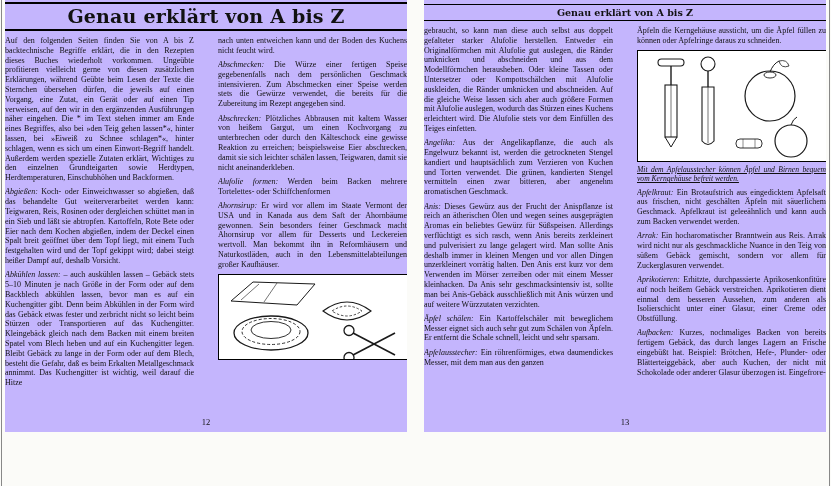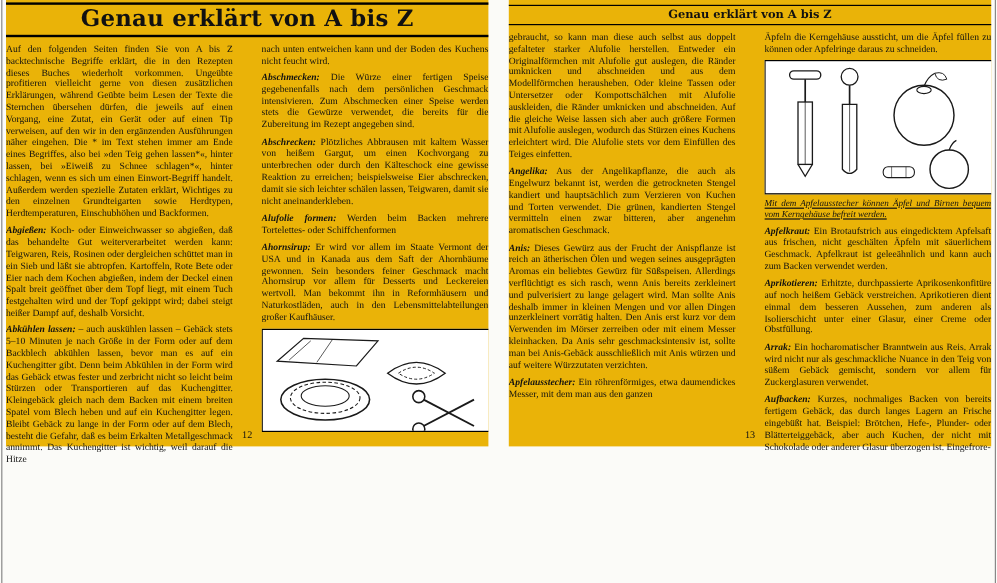--- a/index.html
+++ b/index.html
@@ -9,35 +9,35 @@
     background: #fbfbf8;
     font-family: "Liberation Serif", serif;
     color: #111;
     position: relative;
     overflow: hidden;
   }
   .edge-line { position: absolute; top: 0; width: 1px; height: 486px; background: #888; }
   .edge-line.left { left: 1px; }
   .edge-line.right { left: 829px; }
 
-  .page { position: absolute; top: 0; width: 402px; height: 372px; background: #eab308; }
+  .page { position: absolute; top: 0; width: 402px; height: 432px; background: #c4b5fd; }
   .page-left  { left: 5px; }
   .page-right { left: 424px; }
 
   .header-left { margin-top: 2px; border-top: 2px solid #000; border-bottom: 2px solid #000; padding: 1px 0 2px; }
   .header-left h1 { margin: 0; text-align: center; font-family: "DejaVu Serif", serif; font-weight: bold; font-size: 19px; line-height: 22px; letter-spacing: .2px; }
 
   .header-right { margin-top: 4px; border-top: 1px solid #000; border-bottom: 1px solid #000; padding: 2px 0; }
   .header-right h2 { margin: 0; text-align: center; font-family: "DejaVu Serif", serif; font-weight: bold; font-size: 9.5px; line-height: 11px; }
 
   .columns { display: flex; gap: 24px; padding: 5px 0 0; justify-content: center; }
   .col { width: 196px; height: 438px; overflow: hidden; }
 
   p.body { margin: 0 0 4.5px; font-size: 8px; line-height: 9.8px; text-align: justify; }
-  .term { font-weight: bold; font-style: italic; }
+  .term { font-weight: normal; font-style: italic; }
 
   .figure { border: 1px solid #000; background: #fff; margin: 2px 0 3px; width: 196px; }
   .figure svg { display: block; }
   p.caption { margin: 0 0 4.5px; font-size: 7.6px; line-height: 9px; font-style: italic; text-align: justify; text-decoration: underline; }
 
   .page-number { position: absolute; bottom: 5px; left: 0; width: 100%; text-align: center; font-size: 8.5px; }
 </style>
 </head>
 <body>
 
@@ -94,20 +94,21 @@
 
   <div class="page page-right">
     <div class="header-right">
       <h2>Genau erklärt von A bis Z</h2>
     </div>
     <div class="columns">
       <div class="col">
         <p class="body">gebraucht, so kann man diese auch selbst aus doppelt gefalteter starker Alufolie herstellen. Entweder ein Originalförmchen mit Alufolie gut auslegen, die Ränder umknicken und abschneiden und aus dem Modellförmchen herausheben. Oder kleine Tassen oder Untersetzer oder Kompottschälchen mit Alufolie auskleiden, die Ränder umknicken und abschneiden. Auf die gleiche Weise lassen sich aber auch größere Formen mit Alufolie auslegen, wodurch das Stürzen eines Kuchens erleichtert wird. Die Alufolie stets vor dem Einfüllen des Teiges einfetten.</p>
         <p class="body"><span class="term">Angelika:</span> <span>Aus der Angelikapflanze, die auch als Engelwurz bekannt ist, werden die getrockneten Stengel kandiert und hauptsächlich zum Verzieren von Kuchen und Torten verwendet. Die grünen, kandierten Stengel vermitteln einen zwar bitteren, aber angenehm aromatischen Geschmack.</span></p>
         <p class="body"><span class="term">Anis:</span> <span>Dieses Gewürz aus der Frucht der Anispflanze ist reich an ätherischen Ölen und wegen seines ausgeprägten Aromas ein beliebtes Gewürz für Süßspeisen. Allerdings verflüchtigt es sich rasch, wenn Anis bereits zerkleinert und pulverisiert zu lange gelagert wird. Man sollte Anis deshalb immer in kleinen Mengen und vor allen Dingen unzerkleinert vorrätig halten. Den Anis erst kurz vor dem Verwenden im Mörser zerreiben oder mit einem Messer kleinhacken. Da Anis sehr geschmacksintensiv ist, sollte man bei Anis-Gebäck ausschließlich mit Anis würzen und auf weitere Würzzutaten verzichten.</span></p>
+        <p class="body"><span class="term">Äpfel schälen:</span> <span>Ein Kartoffelschäler mit beweglichem Messer eignet sich auch sehr gut zum Schälen von Äpfeln. Er entfernt die Schale schnell, leicht und sehr sparsam.</span></p>
         <p class="body"><span class="term">Apfelausstecher:</span> <span>Ein röhrenförmiges, etwa daumendickes Messer, mit dem man aus den ganzen</span></p>
       </div>
       <div class="col">
         <p class="body">Äpfeln die Kerngehäuse aussticht, um die Äpfel füllen zu können oder Apfelringe daraus zu schneiden.</p>
 
         <figure class="figure" style="margin-left:0;margin-right:0;">
           <svg viewBox="0 0 194 110" width="194" height="110">
             <g stroke="#1a1a1a" fill="none">
               <g>
                 <rect x="20" y="8" width="26" height="7" rx="3.5" stroke-width="1.1"></rect>
@@ -136,20 +137,20 @@
               <g>
                 <circle cx="153" cy="90" r="16" stroke-width="1.2"></circle>
                 <path d="M153 74 Q155 68 159 66" stroke-width="1"></path>
               </g>
             </g>
           </svg>
         </figure>
         <p class="caption">Mit dem Apfelausstecher können Äpfel und Birnen bequem vom Kerngehäuse befreit werden.</p>
 
         <p class="body"><span class="term">Apfelkraut:</span> <span>Ein Brotaufstrich aus eingedicktem Apfelsaft aus frischen, nicht geschälten Äpfeln mit säuerlichem Geschmack. Apfelkraut ist geleeähnlich und kann auch zum Backen verwendet werden.</span></p>
+        <p class="body"><span class="term">Arrak:</span> <span>Ein hocharomatischer Branntwein aus Reis. Arrak wird nicht nur als geschmackliche Nuance in den Teig von süßem Gebäck gemischt, sondern vor allem für Zuckerglasuren verwendet.</span></p>
         <p class="body"><span class="term">Aprikotieren:</span> <span>Erhitzte, durchpassierte Aprikosenkonfitüre auf noch heißem Gebäck verstreichen. Aprikotieren dient einmal dem besseren Aussehen, zum anderen als Isolierschicht unter einer Glasur, einer Creme oder Obstfüllung.</span></p>
-        <p class="body"><span class="term">Arrak:</span> <span>Ein hocharomatischer Branntwein aus Reis. Arrak wird nicht nur als geschmackliche Nuance in den Teig von süßem Gebäck gemischt, sondern vor allem für Zuckerglasuren verwendet.</span></p>
         <p class="body"><span class="term">Aufbacken:</span> <span>Kurzes, nochmaliges Backen von bereits fertigem Gebäck, das durch langes Lagern an Frische eingebüßt hat. Beispiel: Brötchen, Hefe-, Plunder- oder Blätterteiggebäck, aber auch Kuchen, der nicht mit Schokolade oder anderer Glasur überzogen ist. Eingefrore-</span></p>
       </div>
     </div>
     <div class="page-number">13</div>
   </div>
 </div>
 
 </body></html>

